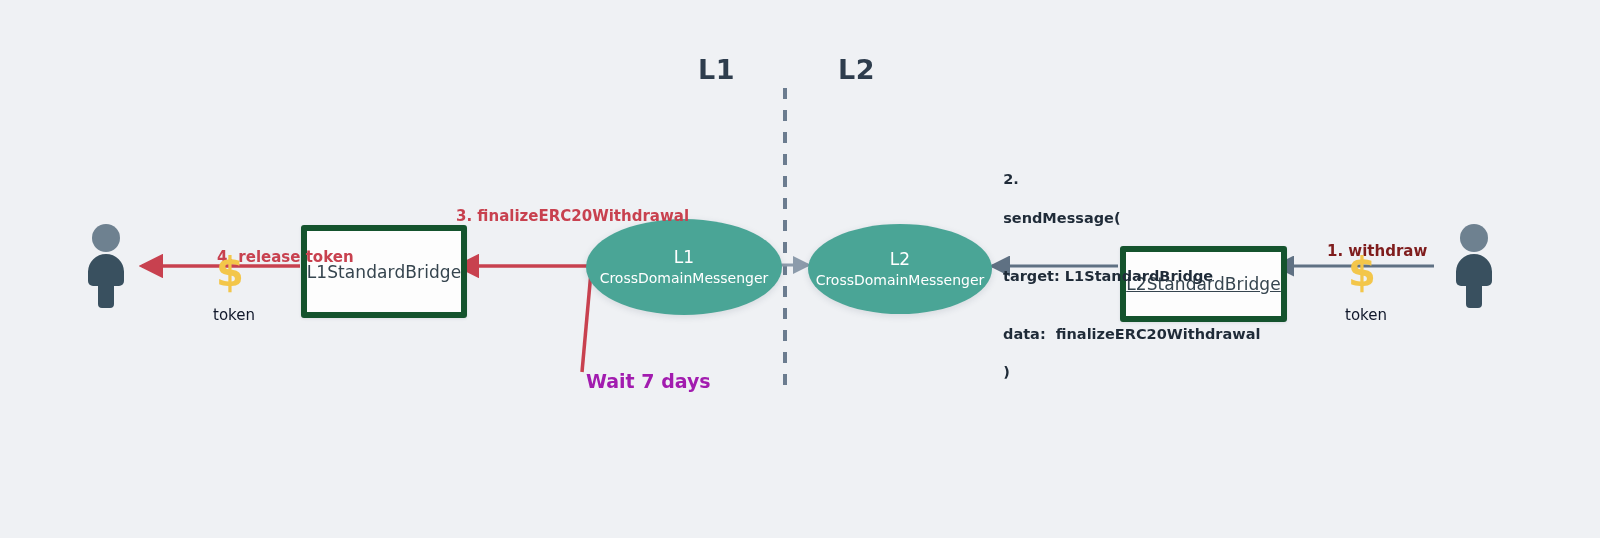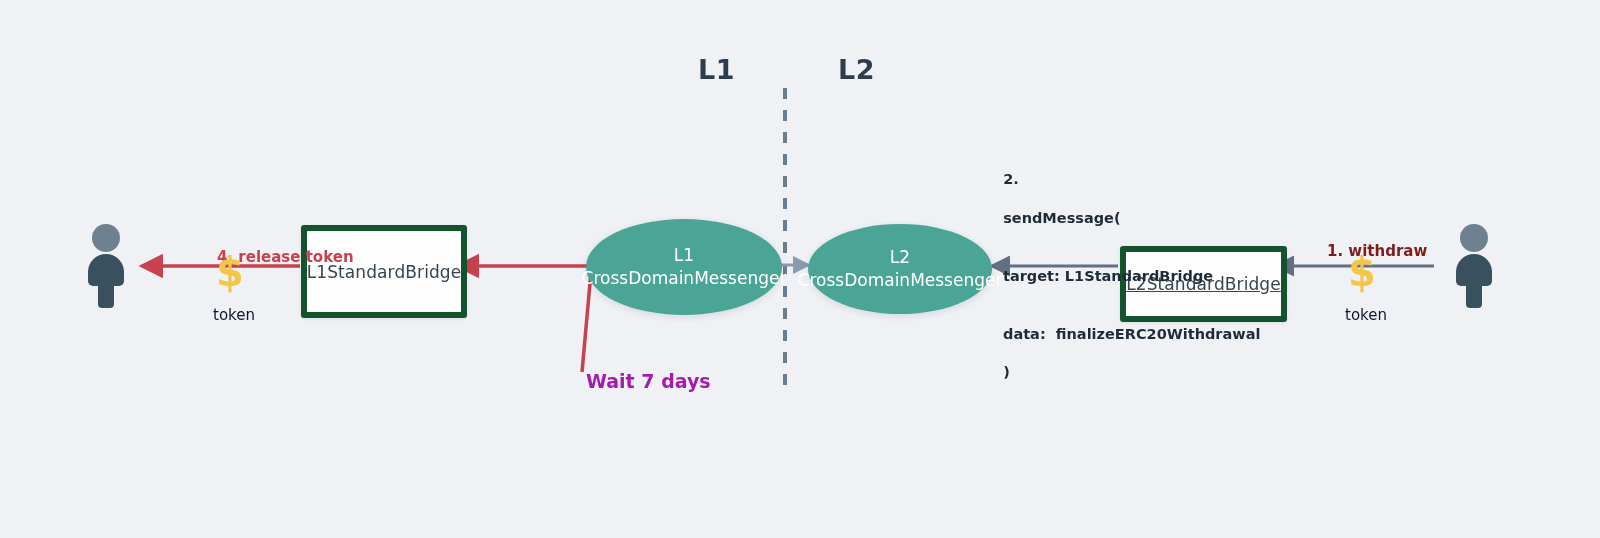--- a/index.html
+++ b/index.html
@@ -47,21 +47,21 @@
     align-items: center;
     justify-content: center;
     color: #ffffff;
     box-shadow: 0 2px 7px rgba(40,55,75,0.13);
   }
   .ellipse-node .ln1 {
     font-size: 17px;
     line-height: 1.35;
   }
   .ellipse-node .ln2 {
-    font-size: 17px;
+    font-size: 14px;
     line-height: 1.35;
   }
   .layer-label {
     position: absolute;
     font-size: 27px;
     font-weight: bold;
     color: #2e3d4d;
     letter-spacing: 0.5px;
   }
   .edge-label {
@@ -167,20 +167,21 @@
     <span class="ln2">CrossDomainMessenger</span>
   </div>
 
   <div class="ellipse-node" style="left:808px; top:224px; width:184px; height:90px;">
     <span class="ln1">L2</span>
     <span class="ln2">CrossDomainMessenger</span>
   </div>
 
   <div class="edge-label dark" style="left:1327px; top:242px;">1. withdraw</div>
 
+  <div class="edge-label red" style="left:456px; top:207px;">3.  finalizeERC20Withdrawal</div>
 
   <div class="edge-label red" style="left:181px; top:248px;margin-left:36px;">4. release token</div>
 
   <div class="big-label" style="left:586px; top:370px;">Wait 7 days</div>
 
   <div class="token-glyph" style="left:216px; top:252px;">$</div>
   <div class="token-caption" style="left:213px; top:306px;">token</div>
 
   <div class="token-glyph" style="left:1348px; top:252px;">$</div>
   <div class="token-caption" style="left:1345px; top:306px;">token</div>

